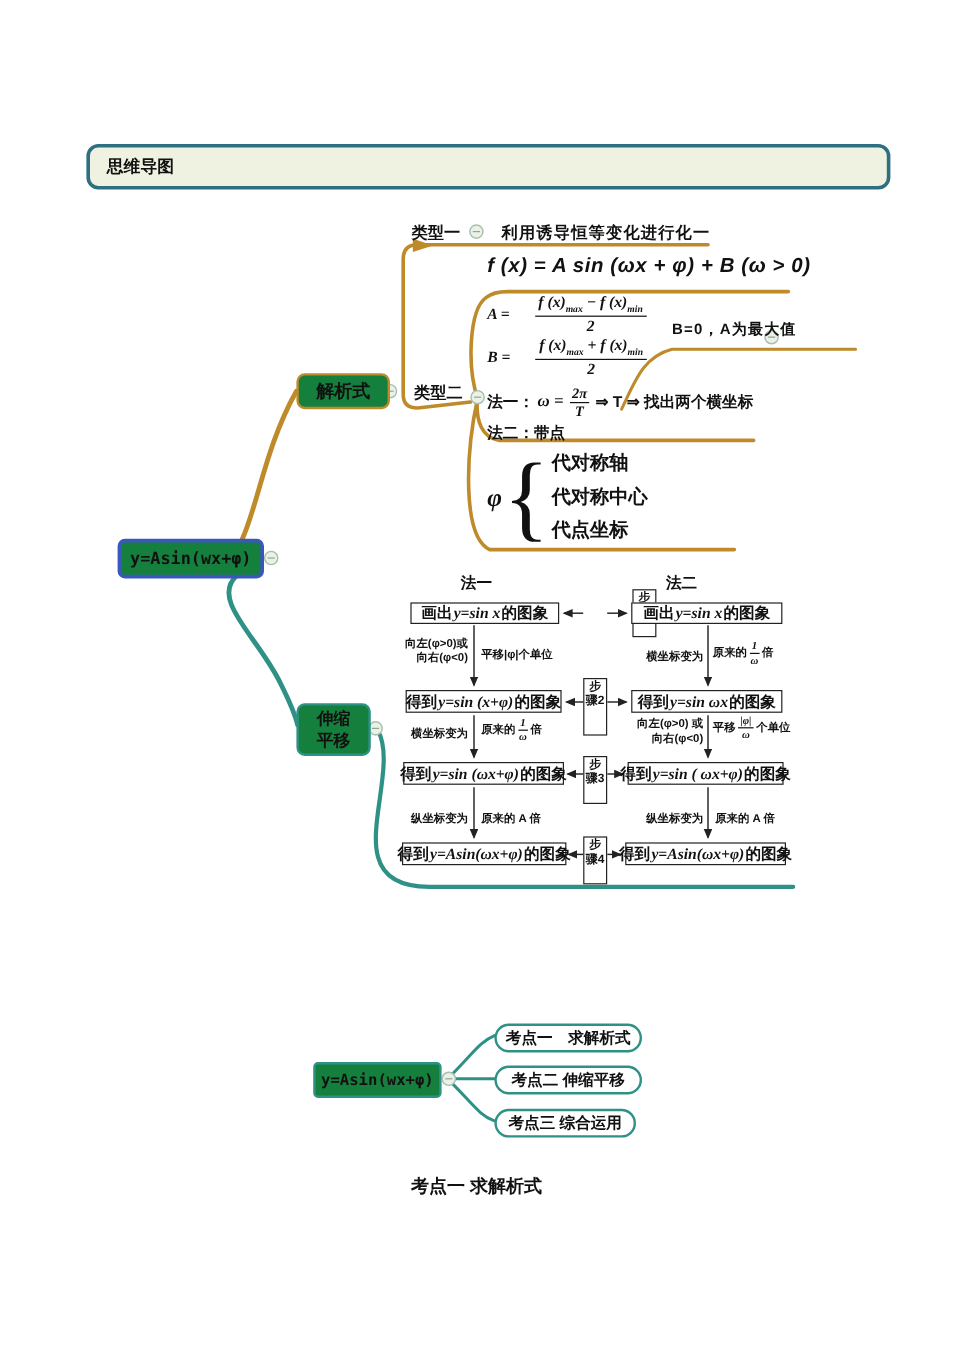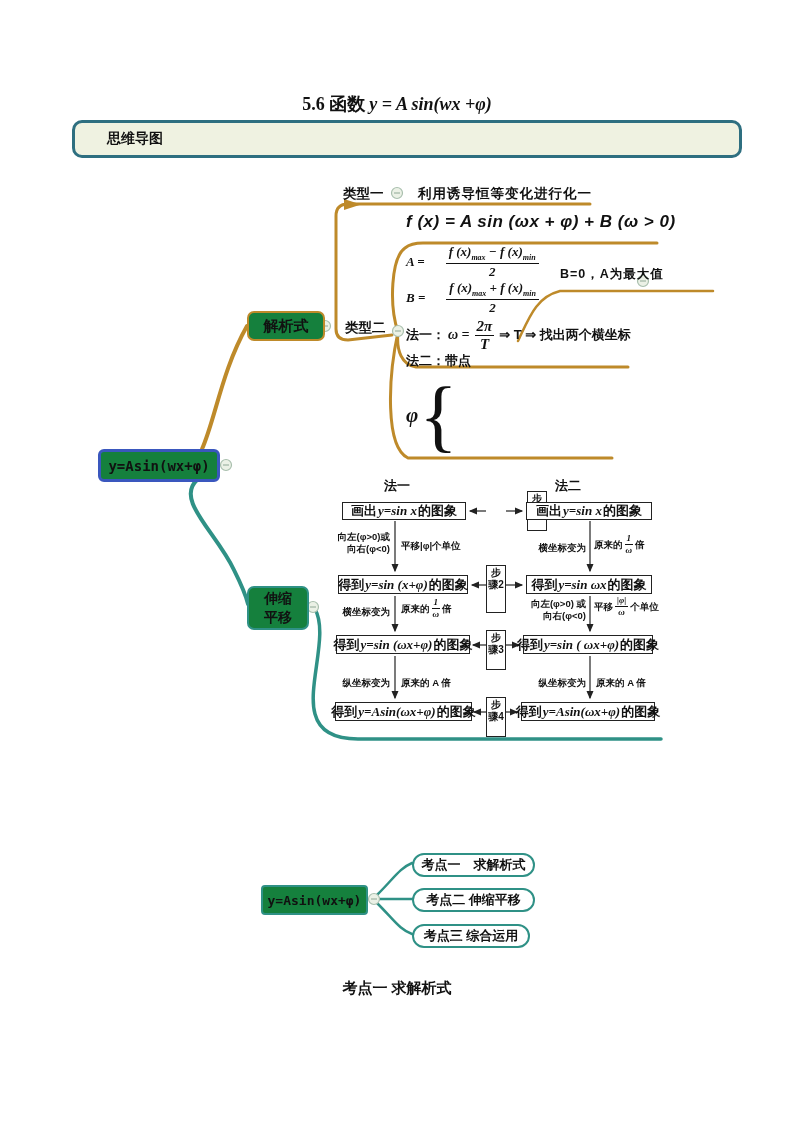--- a/index.html
+++ b/index.html
@@ -6,21 +6,21 @@
   .page{position:relative;width:794px;height:1123px;background:#fff;
         font-family:"Liberation Sans",sans-serif;color:#111;overflow:hidden;}
   .abs{position:absolute;}
   
   .title{position:absolute;top:92px;left:0;width:794px;text-align:center;
          font-family:"Liberation Serif",serif;font-weight:bold;font-size:18px;}
   .title .math{font-style:italic;margin-left:4px;}
   
   .banner{position:absolute;left:72px;width:670px;height:38px;box-sizing:border-box;
           border:3px solid #2E6F80;border-radius:10px;background:#EFF2E1;
-          display:flex;align-items:center;padding-left:32px;
+          display:flex;align-items:center;padding-left:14px;
           font-weight:bold;font-size:14px;}
   
   .node{position:absolute;box-sizing:border-box;background:#15803d;display:flex;
         align-items:center;justify-content:center;text-align:center;}
   .node-gold{border:2px solid #BE8A2A;border-radius:7px;font-size:15px;font-weight:600;}
   .node-teal{border:2px solid #2F9186;border-radius:7px;font-size:14px;font-weight:600;line-height:19px;}
   .node-blue{border:3px solid #3A57BE;border-radius:6px;
              font-family:"DejaVu Sans Mono",monospace;font-weight:bold;font-size:14px;}
   .branch-label{position:absolute;font-size:13.5px;font-weight:600;}
   
@@ -61,23 +61,20 @@
         font-size:13px;font-weight:600;}
   .footer-h{position:absolute;top:979px;left:0;width:794px;text-align:center;
             font-size:15px;font-weight:bold;}
   svg{position:absolute;left:0;top:0;}
 </style>
 </head>
 <body>
 
 <div class="page">
 
-  <div class="title">
-    <span>5.6 函数</span><span class="math">y = A sin(wx +φ)</span>
-  </div>
 
   <div class="banner" style="top:120px;">
     <span>思维导图</span>
   </div>
 
   <svg width="794" height="1123" viewBox="0 0 794 1123">
 
     <path d="M202,449 C215,420 222,370 247,326" stroke="#BE8A2A" stroke-width="4" fill="none" stroke-linecap="round"></path>
     <path d="M590,204 L348,204 Q336,204 336,216 L336,329 Q336,340 348,340 L392,335" stroke="#BE8A2A" stroke-width="3" fill="none" stroke-linecap="round"></path>
     <polygon points="344,199 361,204.5 344,210" fill="#BE8A2A"></polygon>
@@ -146,32 +143,37 @@
       <span class="n"><span>f (x)</span><sub>max</sub><span> + f (x)</span><sub>min</sub></span>
       <span class="d">2</span>
     </span>
   </div>
 
   <div class="abs cjk" style="left:560px;top:266px;font-size:12.5px;letter-spacing:1px;">B=0，A为最大值</div>
 
   <div class="abs" style="left:406px;top:318px;display:flex;align-items:center;height:34px;">
     <span class="cjk" style="font-size:13px;">法一：</span>
     <span class="serifI" style="font-size:14px;margin:0 3px;">ω =</span>
-    <span class="ifrac serifI" style="font-size:15px;">
+    <span class="ifrac serifI" style="font-size:12px;">
       <span class="n">2π</span>
       <span class="d">T</span>
     </span>
     <span class="cjk" style="font-size:13px;margin-left:3px;">⇒ T ⇒ 找出两个横坐标</span>
   </div>
 
   <div class="abs cjk" style="left:406px;top:352px;font-size:13px;">法二：带点</div>
 
   <div class="phi-group" style="left:406px;top:370px;height:90px;">
     <span class="phi-sym">φ</span>
     <span class="phi-brace">{</span>
+    <span class="phi-items">
+      <span>代对称轴</span>
+      <span>代对称中心</span>
+      <span>代点坐标</span>
+    </span>
   </div>
 
   <div class="fheader" style="left:367px;top:477px;">法一</div>
   <div class="fheader" style="left:538px;top:477px;">法二</div>
 
   <svg width="794" height="1123" viewBox="0 0 794 1123">
     <defs>
       <marker id="ah" markerWidth="8" markerHeight="8" refX="6" refY="3" orient="auto">
         <path d="M0,0 L7,3 L0,6 z" fill="#222"></path>
       </marker>

